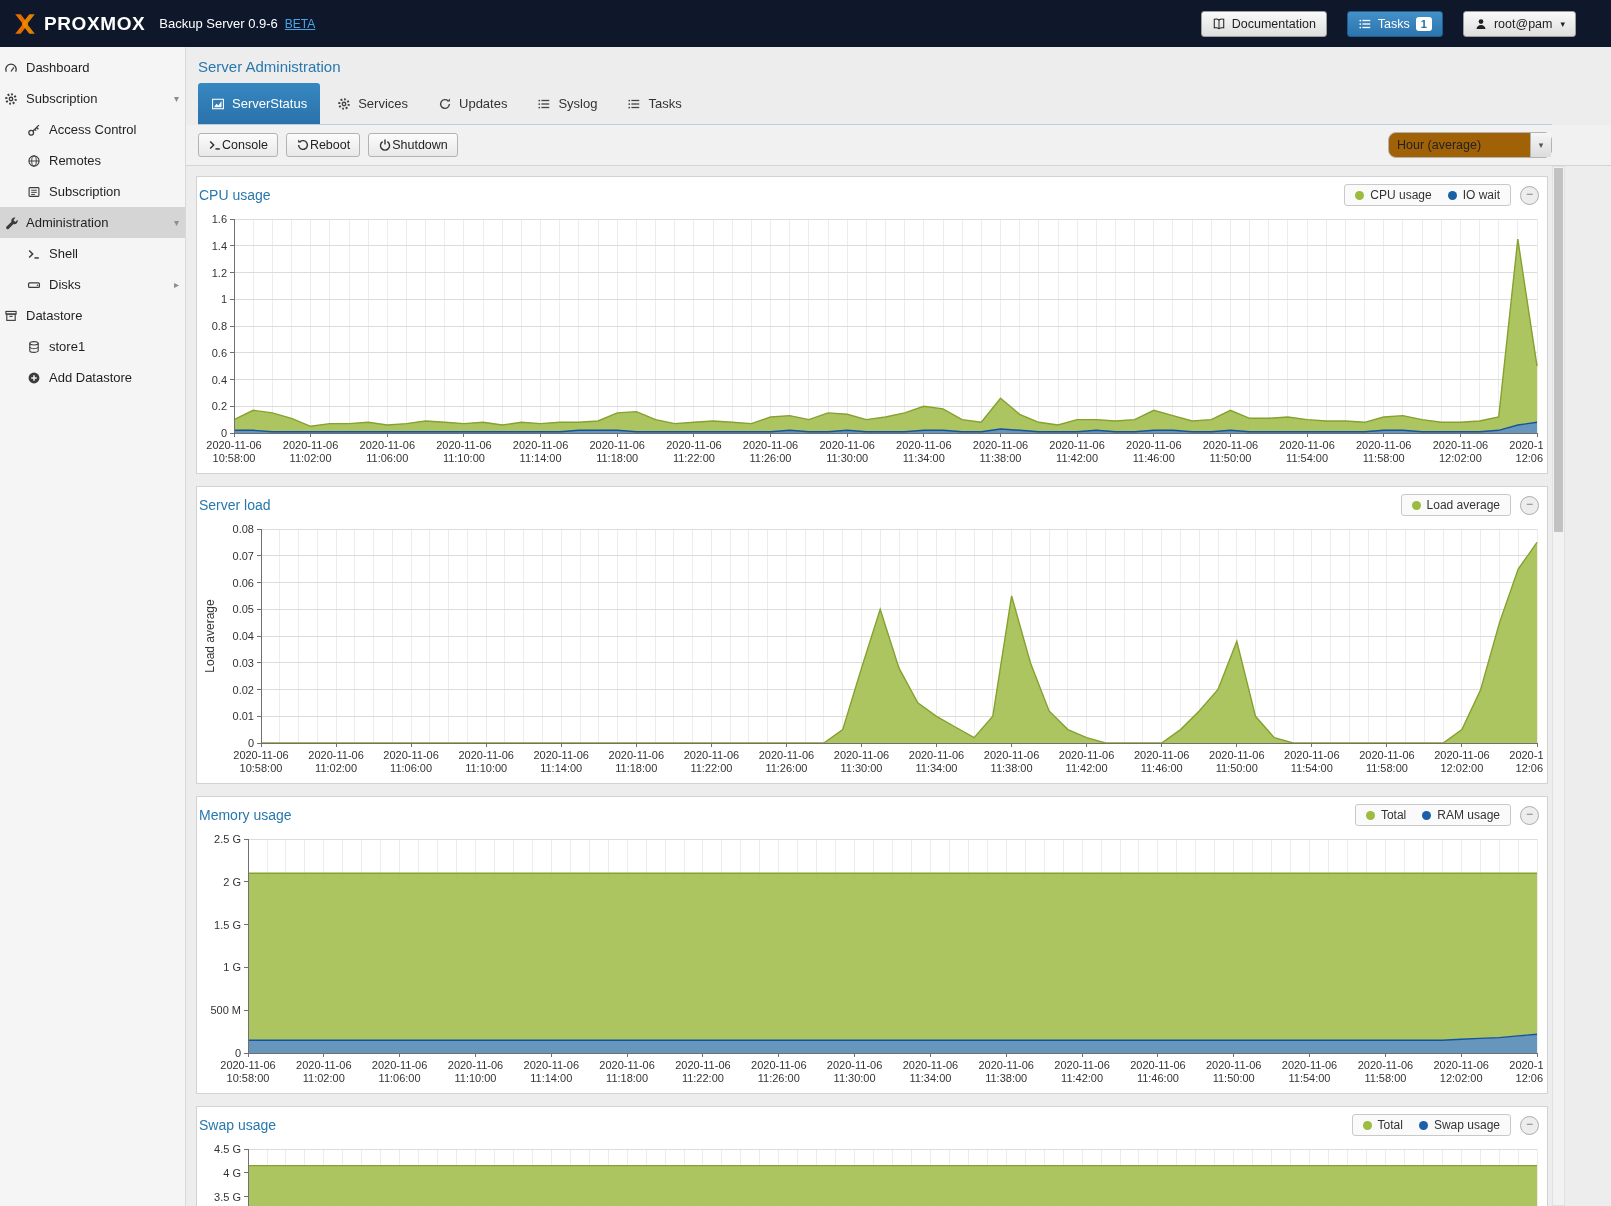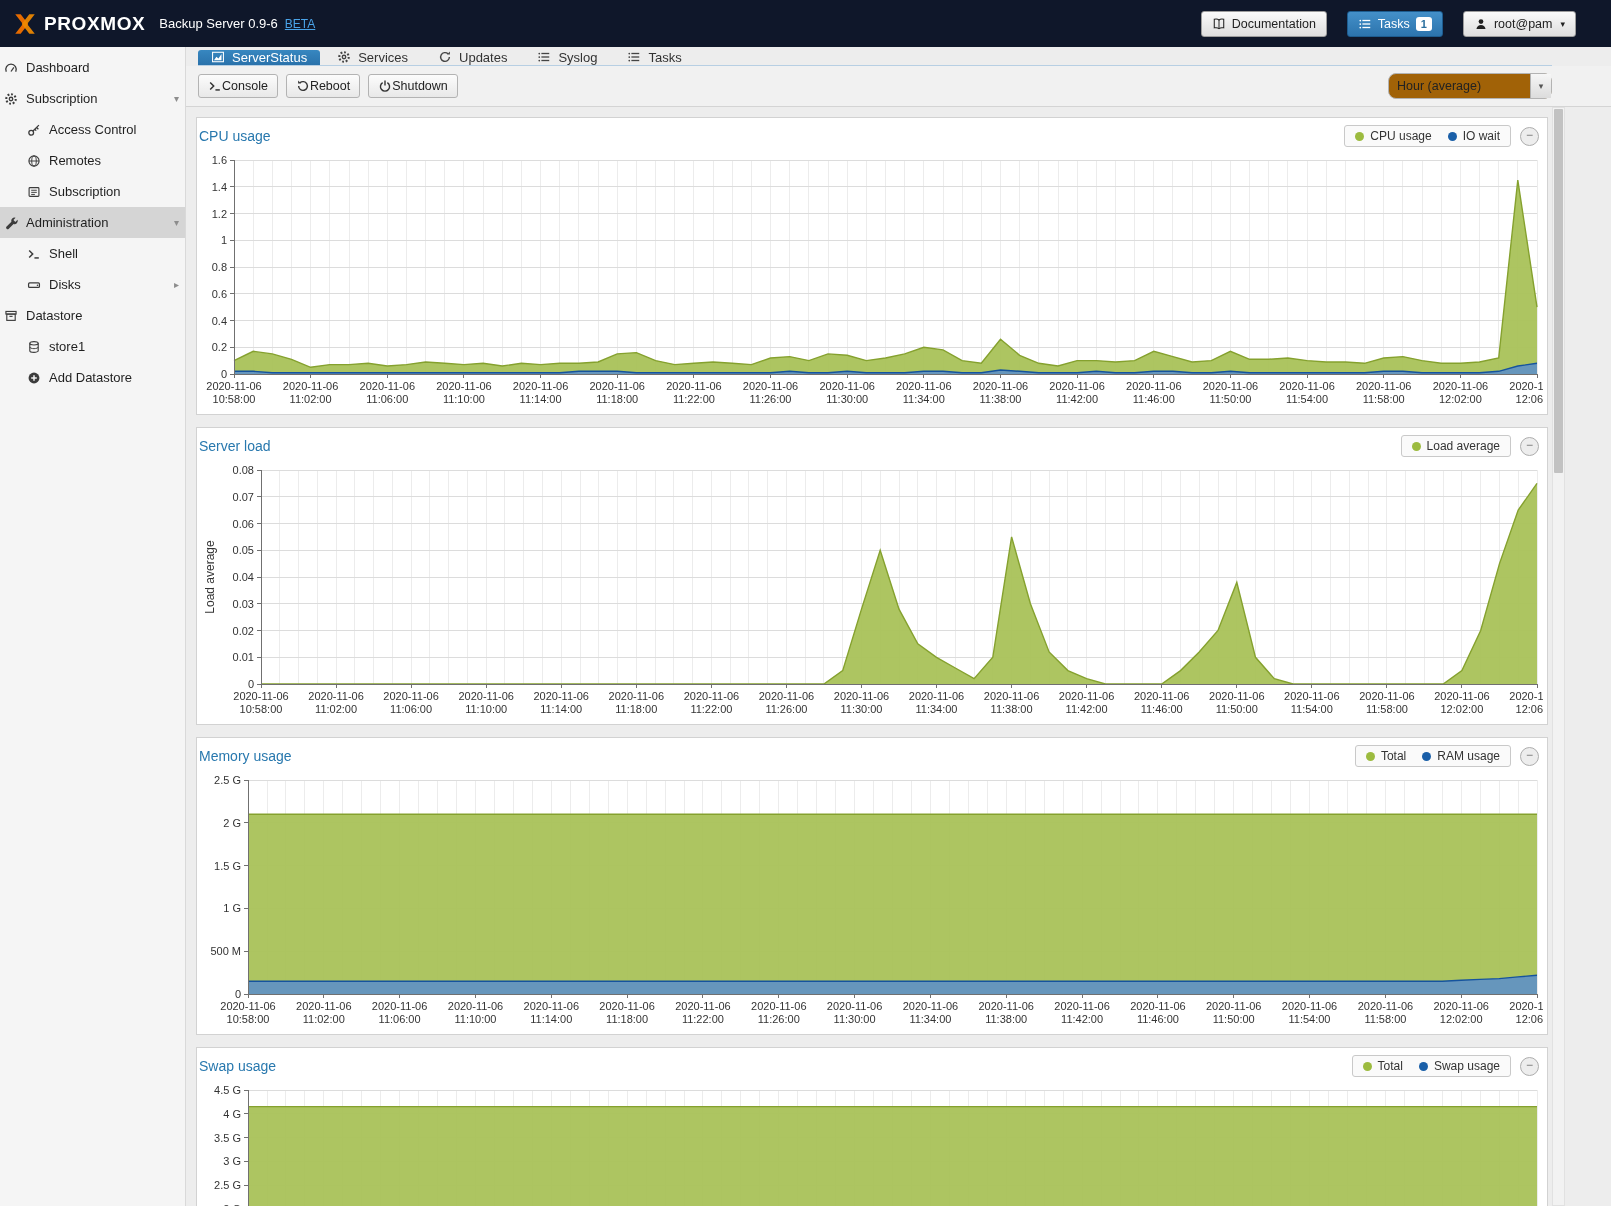--- a/index.html
+++ b/index.html
@@ -32,21 +32,21 @@
   .side-item.selected{background:#d5d5d5}
   .sicon{color:#3c3c3c;display:flex;flex:none}
   .exp{margin-left:auto;color:#8d8d8d;font-size:10px}
 
   
   .main{position:absolute;left:186px;top:47px;right:0;bottom:0;display:flex;
     flex-direction:column;background:#ededed}
   .page-title{color:#2878ae;font-size:15px;padding:11px 0 5px 12px}
   .tabbar{display:flex;gap:4px;align-items:flex-end;margin:3px 59px 0 12px;
     border-bottom:1px solid #b7cfe3}
-  .tab{display:flex;gap:7px;padding:0 13px;font-size:13px;color:#333;
+  .tab{display:flex;align-items:center;gap:7px;padding:13px 13px;font-size:13px;color:#333;
     cursor:pointer;border-radius:3px 3px 0 0}
   .tab .ticon{display:flex;color:#444}
   .tab.active{background:linear-gradient(#3787c0,#2a72ab);color:#fff}
   .tab.active .ticon{color:#fff}
 
   .toolbar{display:flex;align-items:center;gap:8px;padding:7px 59px 7px 12px;
     border-bottom:1px solid #d4d4d4;background:#f1f1f1}
   .tbtn{display:flex;align-items:center;gap:0;font-size:12.5px;padding:4px 9px;
     border:1px solid #b3b3b3;border-radius:3px;background:linear-gradient(#fcfcfc,#e8e8e8);
     color:#222;cursor:pointer;font-family:inherit}
@@ -239,20 +239,21 @@
           <line x1="8" y1="4.8" x2="8" y2="11.2" stroke="#f5f5f5" stroke-width="1.7"></line>
           <line x1="4.8" y1="8" x2="11.2" y2="8" stroke="#f5f5f5" stroke-width="1.7"></line>
         </svg>
       </span>
        <span class="slabel">Add Datastore</span>
 
      </div>
   </nav>
 
 <div class="main">
+  <div class="page-title">Server Administration</div>
 
   <div class="tabbar" id="tabbar">
       <div class="tab active">
        <span class="ticon">
           <svg class="i16" viewBox="0 0 16 16">
             <rect x="1.8" y="2.6" width="12.4" height="10.8" fill="none" stroke="currentColor" stroke-width="1.2"></rect>
             <path d="M3.4 11.6l2.8-3.8 2.3 1.9 3.5-5v6.9z" fill="currentColor"></path>
           </svg>
         </span>
        <span>ServerStatus</span>

